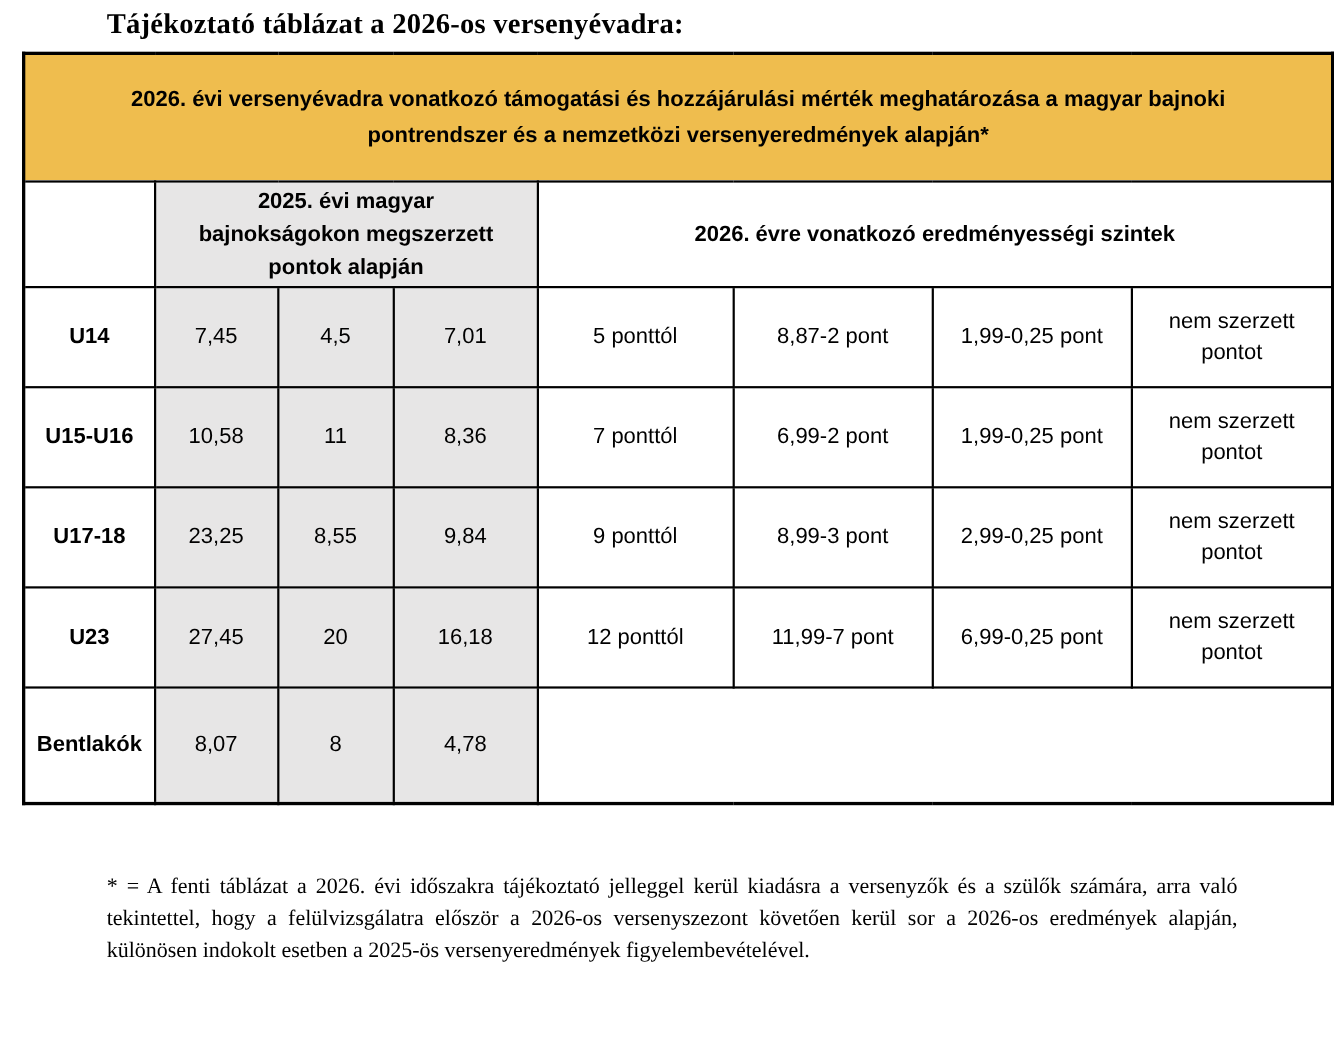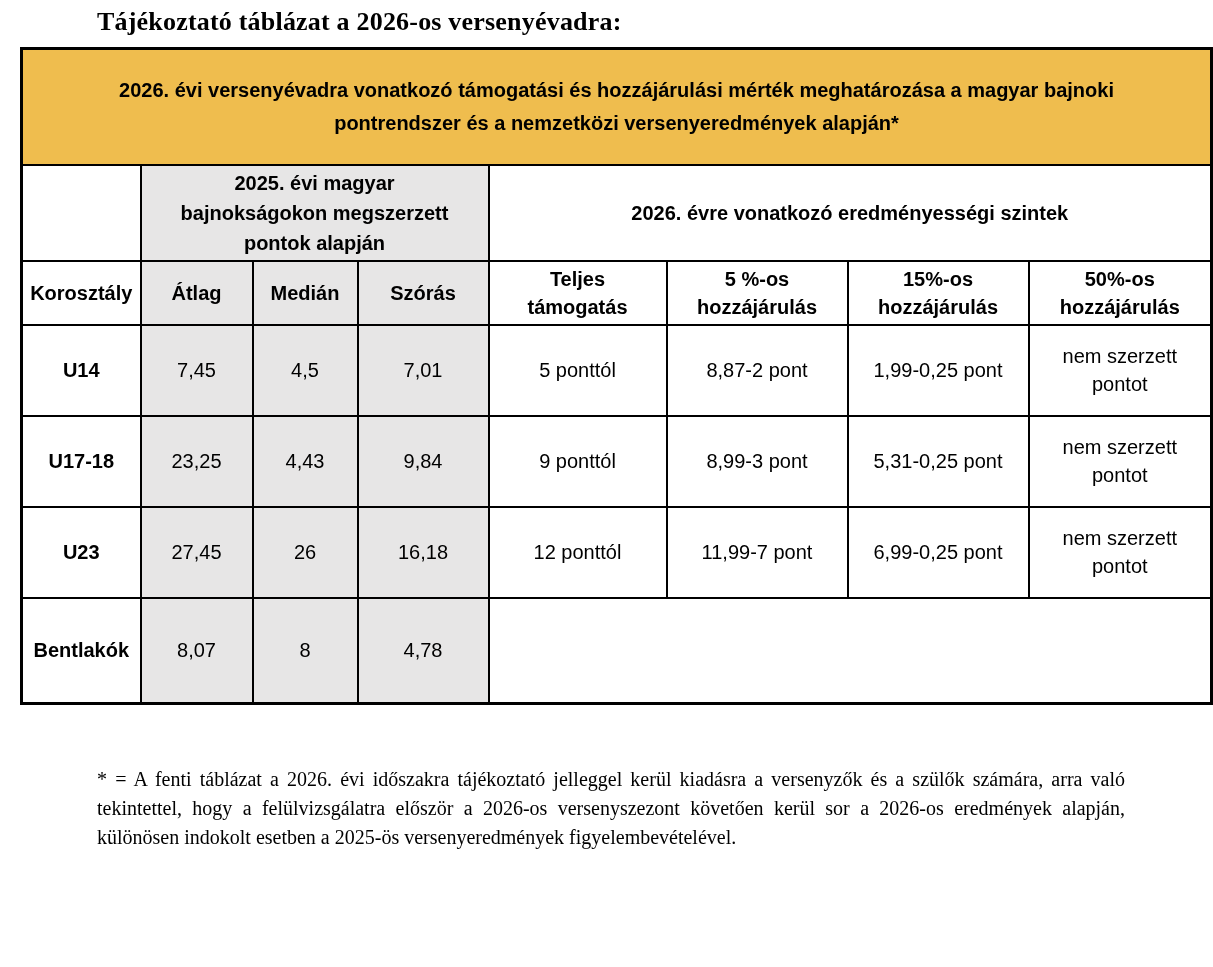--- a/index.html
+++ b/index.html
@@ -100,62 +100,58 @@
   </tr>
 
   <tr class="group-row">
     <td></td>
     <td colspan="3" class="group-cell shaded">2025. évi magyar
 bajnokságokon megszerzett
 pontok alapján</td>
     <td colspan="4" class="group-cell">2026. évre vonatkozó eredményességi szintek</td>
   </tr>
 
-  <tr class="colhead-row">
-    <th>Korosztály</th>
-    <th class="shaded">Átlag</th>
-    <th class="shaded">Medián</th>
-    <th class="shaded">Szórás</th>
-    <th>Teljes
-támogatás</th>
-    <th>5 %-os
-hozzájárulás</th>
-    <th>15%-os
-hozzájárulás</th>
-    <th>50%-os
-hozzájárulás</th>
-  </tr>
 
   <tr class="data-row">
     <th>U14</th>
     <td class="shaded">7,45</td>
     <td class="shaded">4,5</td>
     <td class="shaded">7,01</td>
     <td>5 ponttól</td>
     <td>8,87-2 pont</td>
     <td>1,99-0,25 pont</td>
     <td>nem szerzett pontot</td>
   </tr>
 
+  <tr class="data-row">
+    <th>U15-U16</th>
+    <td class="shaded">10,58</td>
+    <td class="shaded">11</td>
+    <td class="shaded">8,36</td>
+    <td>7 ponttól</td>
+    <td>6,99-2 pont</td>
+    <td>1,99-0,25 pont</td>
+    <td>nem szerzett pontot</td>
+  </tr>
 
   <tr class="data-row">
     <th>U17-18</th>
     <td class="shaded">23,25</td>
-    <td class="shaded">4,43</td>
+    <td class="shaded">8,55</td>
     <td class="shaded">9,84</td>
     <td>9 ponttól</td>
     <td>8,99-3 pont</td>
-    <td>5,31-0,25 pont</td>
+    <td>2,99-0,25 pont</td>
     <td>nem szerzett pontot</td>
   </tr>
 
   <tr class="data-row">
     <th>U23</th>
     <td class="shaded">27,45</td>
-    <td class="shaded">26</td>
+    <td class="shaded">20</td>
     <td class="shaded">16,18</td>
     <td>12 ponttól</td>
     <td>11,99-7 pont</td>
     <td>6,99-0,25 pont</td>
     <td>nem szerzett pontot</td>
   </tr>
 
   <tr class="data-row last">
     <th>Bentlakók</th>
     <td class="shaded">8,07</td>

